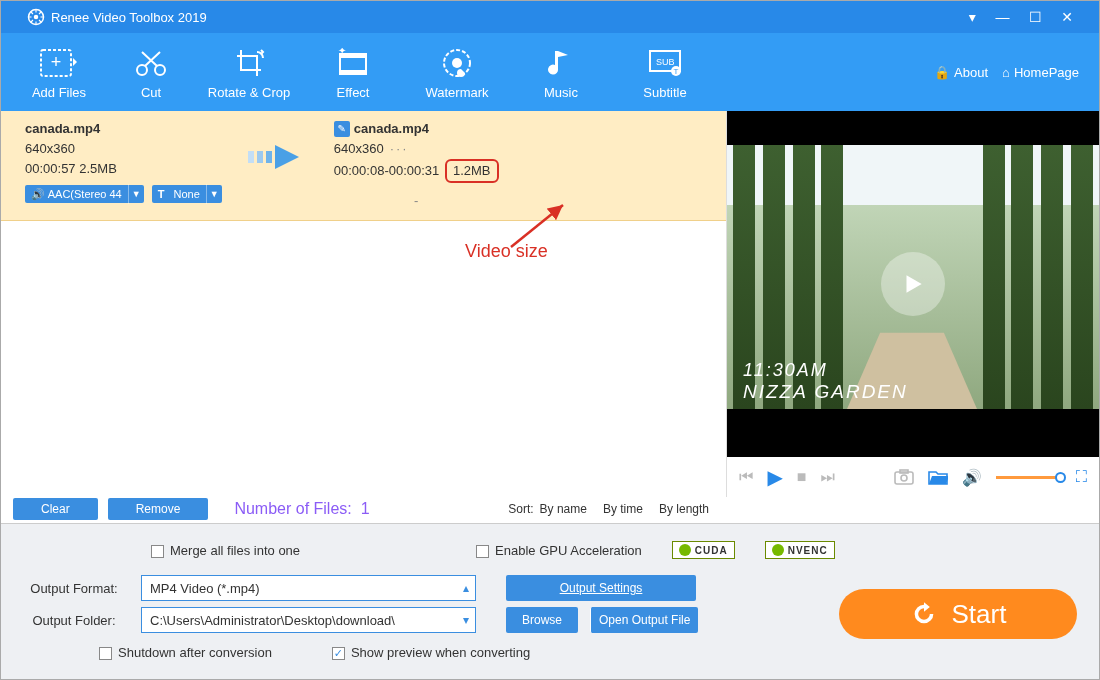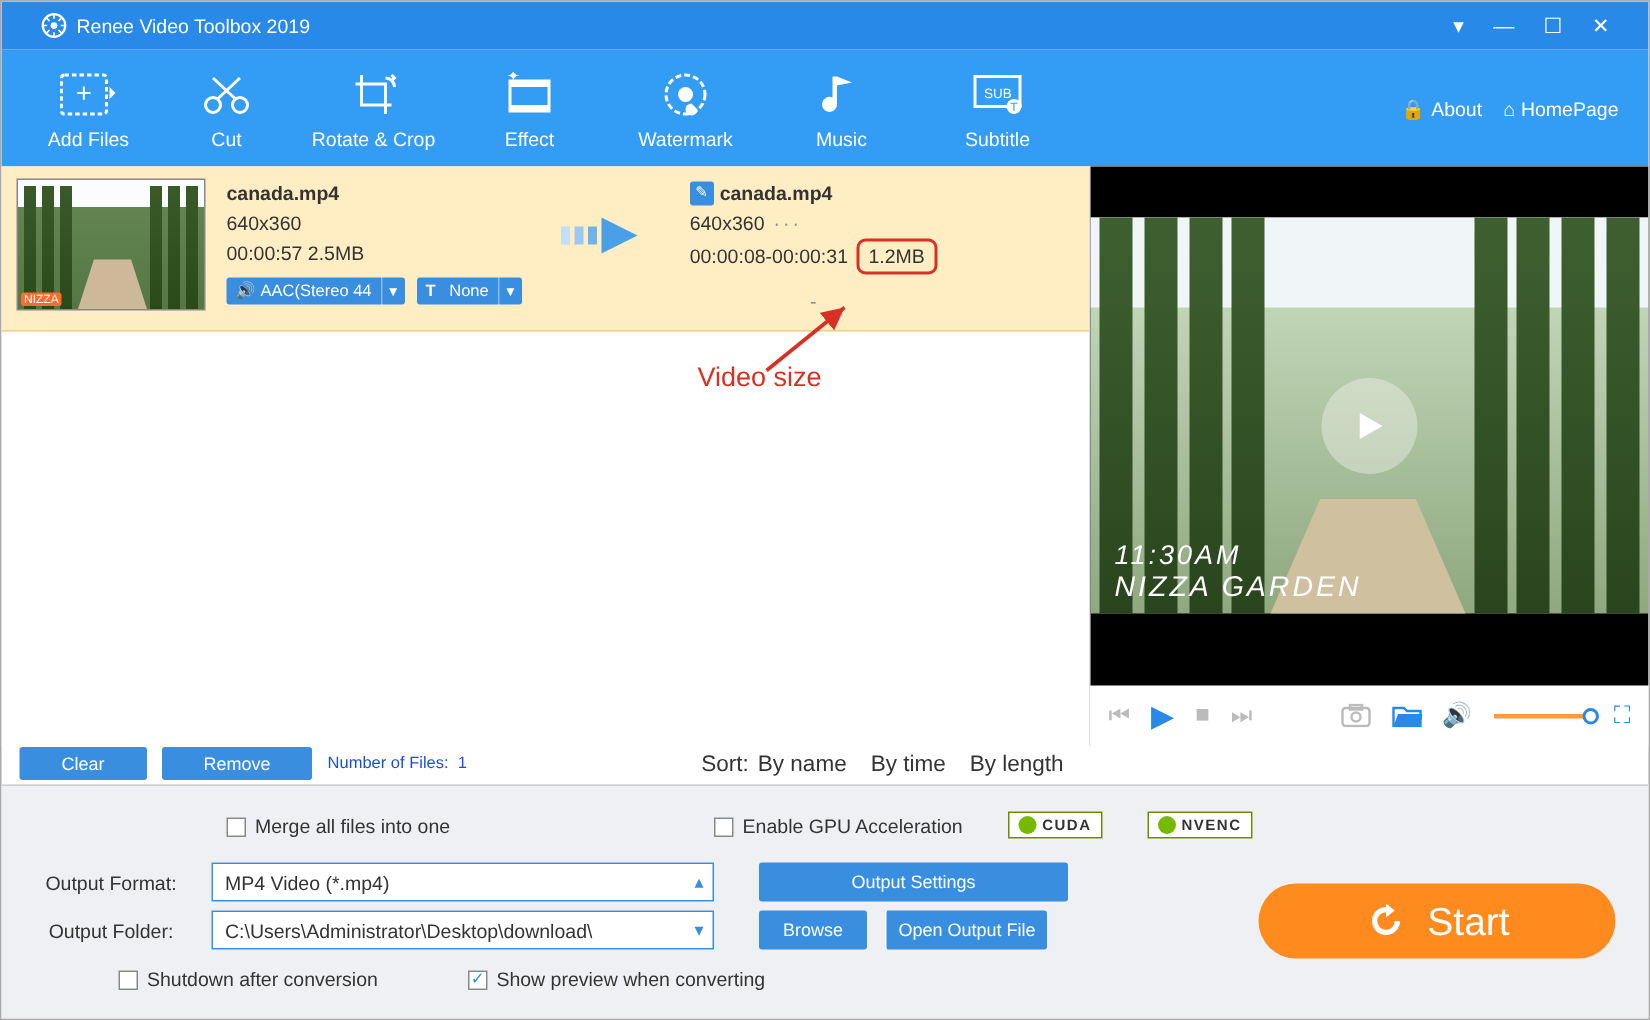--- a/index.html
+++ b/index.html
@@ -60,38 +60,38 @@
 .vtext .t2 { font-size:19px; }
 
 .player-controls { height:40px; background:#fff; display:flex; align-items:center; gap:14px; padding:0 12px; color:#2889e8; }
 .player-controls .pc { cursor:pointer; font-size:16px; display:flex; align-items:center; }
 .pc.disabled { color:#bbb; cursor:default; }
 .vol-bar { width:66px; height:3px; background:#ff9a3d; position:relative; }
 .vol-bar .knob { position:absolute; right:-4px; top:-4px; width:11px; height:11px; border-radius:50%; background:#fff; border:2px solid #2889e8; }
 
 .actionbar { position:absolute; left:0; right:378px; bottom:156px; height:28px; display:flex; align-items:center; gap:10px; padding:0 12px; }
 .btn-blue { background:#3a8ee0; color:#fff; border:none; height:22px; padding:0 28px; font-size:12px; border-radius:2px; cursor:pointer; }
-.actionbar .count { font-size:11px; color:#1d4ed8; margin-left:0; }
-.actionbar .sort { margin-left:auto; display:flex; gap:16px; font-size:15px; color:#333; }
+.actionbar .count { font-size:16px; color:#8b5cf6; margin-left:16px; }
+.actionbar .sort { margin-left:auto; display:flex; gap:16px; font-size:12px; color:#333; }
 .actionbar .sort span { cursor:pointer; }
 
 .bottom-panel { position:absolute; left:0; right:0; bottom:0; height:156px; background:#eef0f3; border-top:1px solid #ccc; padding:12px 18px; }
 .bp-row { display:flex; align-items:center; height:32px; gap:12px; font-size:13px; color:#333; }
 .bp-row.first { margin-left:132px; gap:30px; height:28px; }
 .chk { display:flex; align-items:flex-end; gap:6px; cursor:pointer; }
 .chk .box { width:13px; height:13px; border:1px solid #888; background:#fff; display:flex; align-items:center; justify-content:center; color:#3a8ee0; font-size:11px; line-height:1; }
 .gpu-badge { display:inline-flex; align-items:center; height:18px; border:1px solid #6a8a00; background:#fff; padding:0 6px; font-size:10px; font-weight:bold; letter-spacing:1px; color:#333; gap:4px; }
 .gpu-badge .eye { width:12px; height:12px; background:#76b900; border-radius:50%; }
 .bp-label { width:110px;text-align:center; }
 .combo { width:335px; height:26px; border:1px solid #3a8ee0; background:#fff; display:flex; align-items:center; padding:0 8px; position:relative; }
 .combo .caret { position:absolute; right:6px; color:#3a8ee0; font-size:12px; cursor:pointer; }
-.btn-blue.wide { width:206px; padding:0; height:26px; margin-left:18px;}
+.btn-blue.wide { width:190px; padding:0; height:26px; margin-left:18px;text-decoration:underline;}
 .btn-blue.sm { padding:0 16px; height:26px; margin-left:18px;}
 .btn-blue.sm2 { border-left:1px solid #fff; margin-left:0; padding:0 8px;}
-.bp-row.last { margin-left:60px; gap:60px; }
+.bp-row.last { margin-left:80px; gap:60px; }
 
 .start-btn { position:absolute; right:22px; bottom:40px; width:238px; height:50px; background:#ff8a1e; border-radius:25px; color:#fff; display:flex; align-items:center; justify-content:center; gap:14px; font-size:26px; cursor:pointer; }
 .start-btn svg { width:28px; height:28px; fill:#fff; }
 </style>
 </head>
 <body>
 
 <div class="titlebar">
   <svg class="logo" viewBox="0 0 24 24">
       <circle cx="12" cy="12" r="10" fill="none" stroke="#fff" stroke-width="2"></circle>
@@ -187,31 +187,20 @@
     <a>
         <span>⌂</span>
         <span>HomePage</span>
       </a>
   </div>
 </div>
 
 <div class="content">
   <div class="filelist">
     <div class="file-row">
-      <div class="thumb">
-        <div class="sky"></div>
-        <div class="path"></div>
-        <div class="tree" style="left:4px"></div>
-          <div class="tree" style="left:16px"></div>
-          <div class="tree" style="left:28px"></div>
-        <div class="tree" style="right:4px"></div>
-          <div class="tree" style="right:16px"></div>
-          <div class="tree" style="right:28px"></div>
-        <div class="badge">NIZZA</div>
-      </div>
       <div class="file-col">
         <div class="fname">canada.mp4</div>
         <div>640x360</div>
         <div><span>00:00:57</span>&nbsp;<span>2.5MB</span></div>
         <div class="tag-row">
           <div class="tag">
               <span class="tmain">
                 <span>🔊</span>
                 <span>AAC(Stereo 44</span>
               </span>

